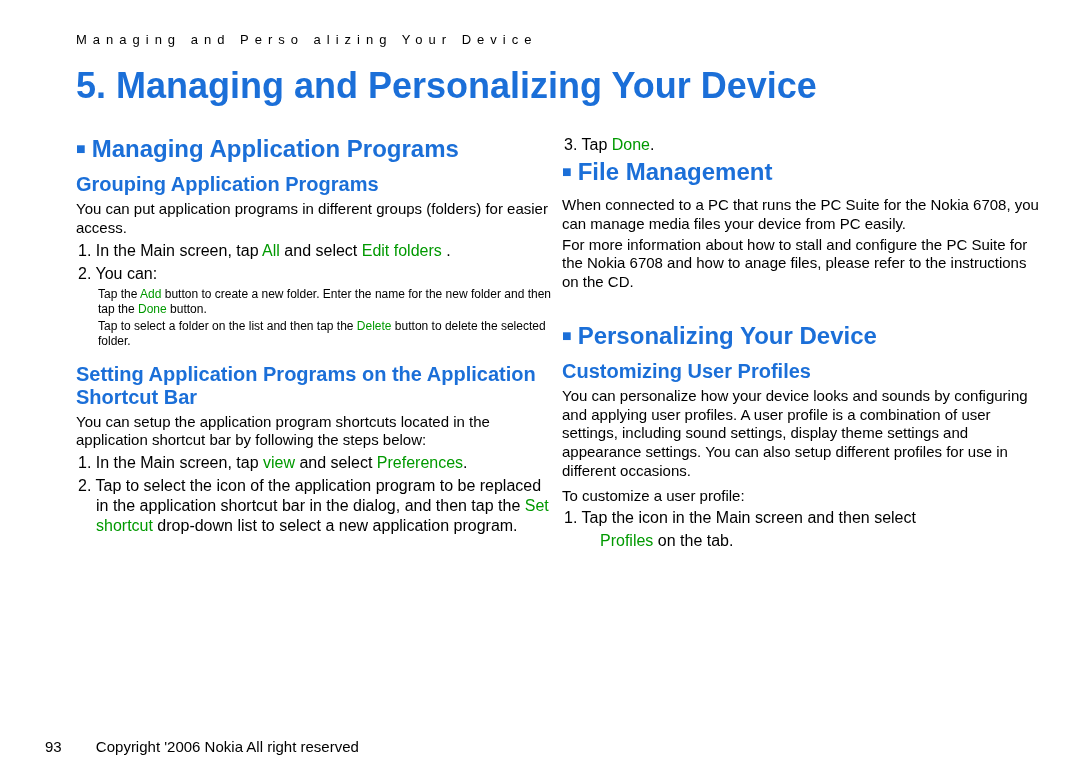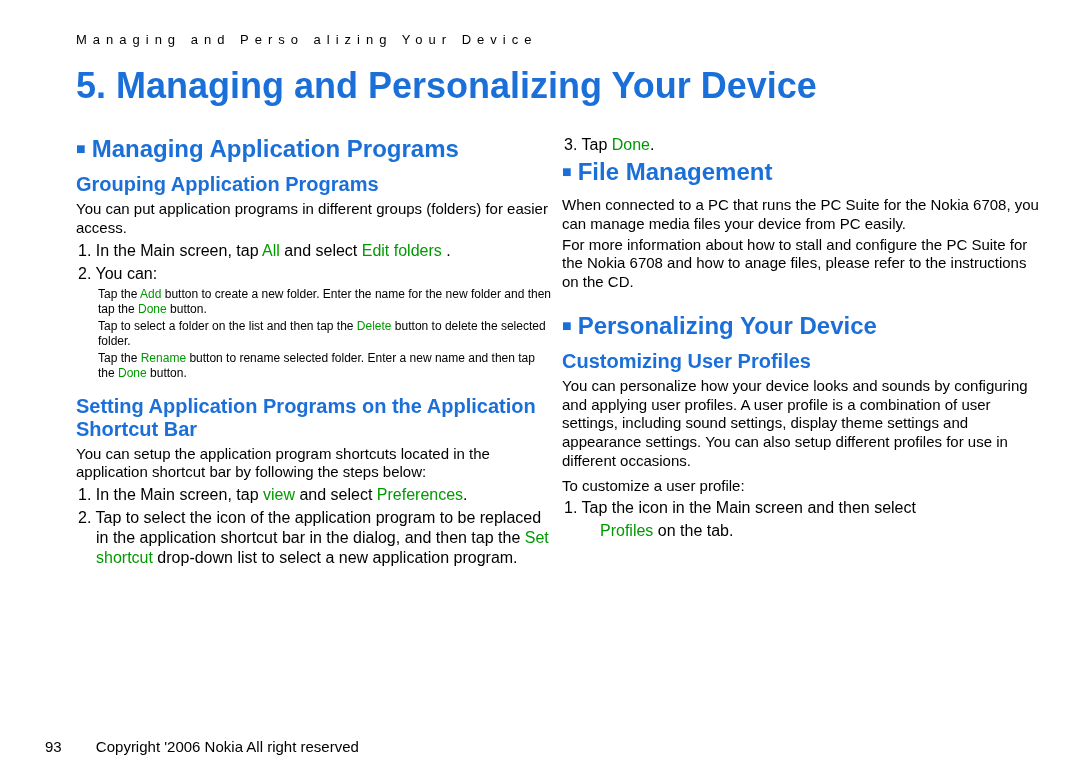--- a/index.html
+++ b/index.html
@@ -107,23 +107,20 @@
       <div class="list-item">2.   You can:</div>
 
       <div class="sub-item">
         <span>Tap the </span><span class="green">Add</span><span> button to create a new folder. Enter the name for the new folder and then tap the </span><span class="green">Done</span><span> button.</span>
       </div>
 
       <div class="sub-item">
         <span>Tap to select a folder on the list and then tap the </span><span class="green">Delete</span><span> button to delete the selected folder.</span>
       </div>
 
-      <div class="sub-item">
-        <span>Tap the </span><span class="green">Rename</span><span> button to rename selected folder. Enter a new name and then tap the </span><span class="green">Done</span><span> button.</span>
-      </div>
 
       <div class="h3" style="margin-top:14px">Setting Application Programs on the Application Shortcut Bar</div>
       <div class="body-text">You can setup the application program shortcuts located in the application shortcut bar by following the steps below:</div>
 
       <div class="list-item">
         <span>1.   In the Main screen, tap </span><span class="green">view</span><span> and select </span><span class="green">Preferences</span><span>.</span>
       </div>
 
       <div class="list-item">
         <span>2.   Tap to select the icon of the application program to be replaced in the application shortcut bar in the dialog, and then tap the </span><span class="green">Set shortcut</span><span> drop-down list to select a new application program.</span>
@@ -135,21 +132,21 @@
         <span>3.   Tap</span>
         <span class="green">Done</span><span>.</span>
       </div>
 
       <div class="h2" style="margin-top:2px">
         <span class="sq">■</span><span>File Management</span>
       </div>
       <div class="body-text">When connected to a PC that runs the PC Suite for the Nokia 6708, you can manage media files&nbsp;your device from PC easily.</div>
       <div class="body-text" style="margin-top:0">For more information about how to&nbsp;stall and configure the PC Suite for the Nokia 6708 and how to&nbsp;anage files, please refer to the instructions on the CD.</div>
 
-      <div class="h2" style="margin-top:20px">
+      <div class="h2" style="margin-top:30px">
         <span class="sq">■</span><span>Personalizing Your Device</span>
       </div>
 
       <div class="h3">Customizing User Profiles</div>
       <div class="body-text">You can personalize how your&nbsp;device looks and sounds by configuring and applying user&nbsp;profiles. A user profile is a combination of user settings, including sound settings, display theme settings and appearance settings. You can also setup different profiles for use in different occasions.</div>
       <div class="body-text" style="margin-top:6px">To customize a user profile:</div>
 
       <div class="list-item">
         <span>1.   Tap the         icon in the Main screen and then select</span>
       </div>

